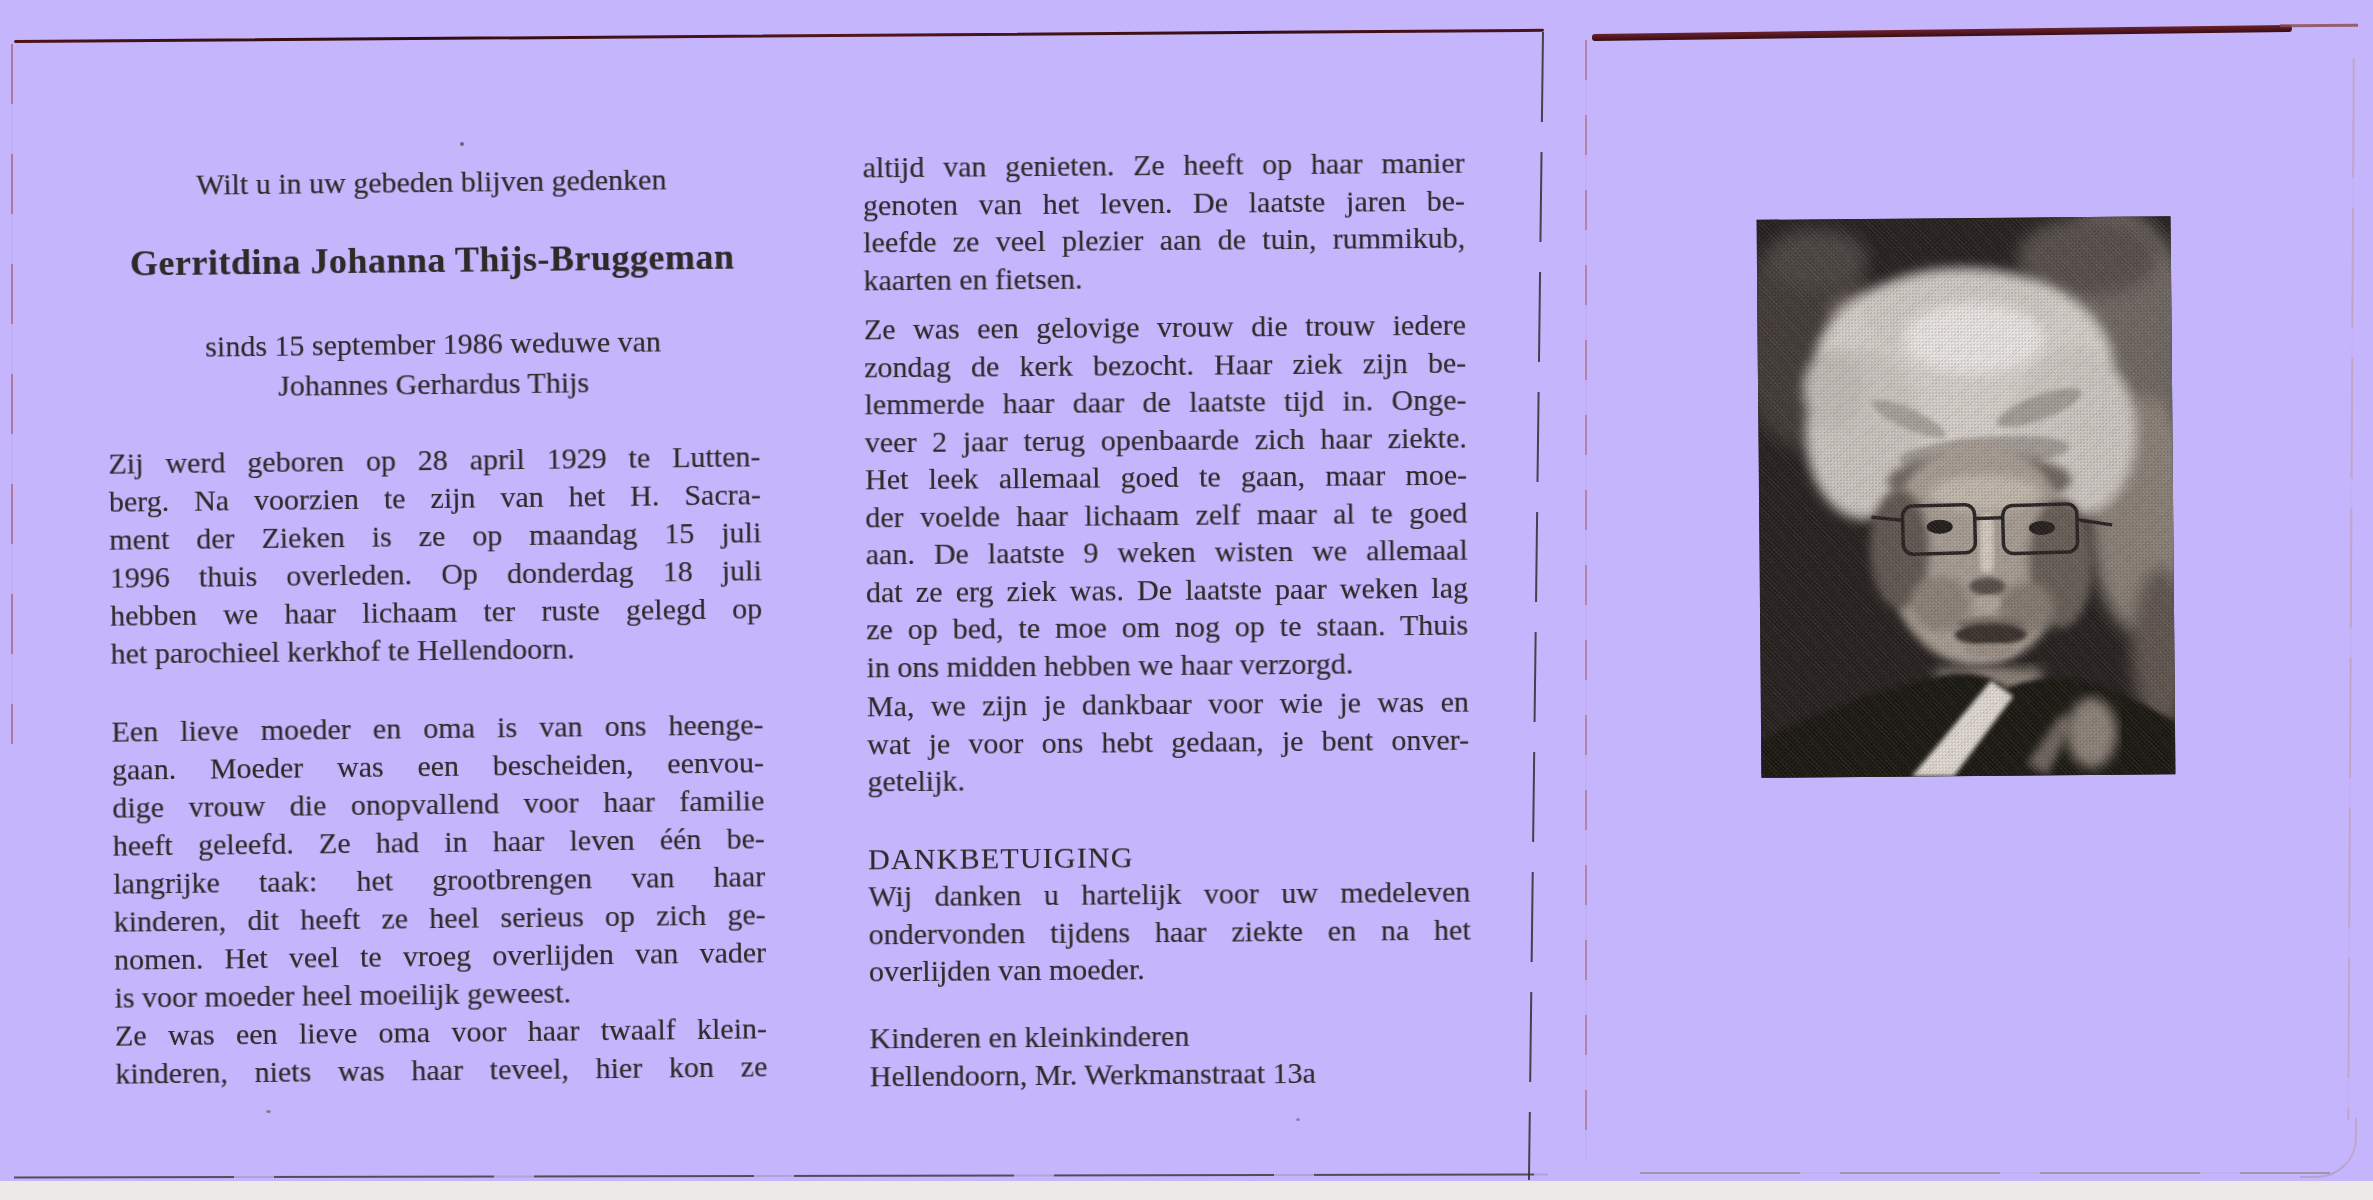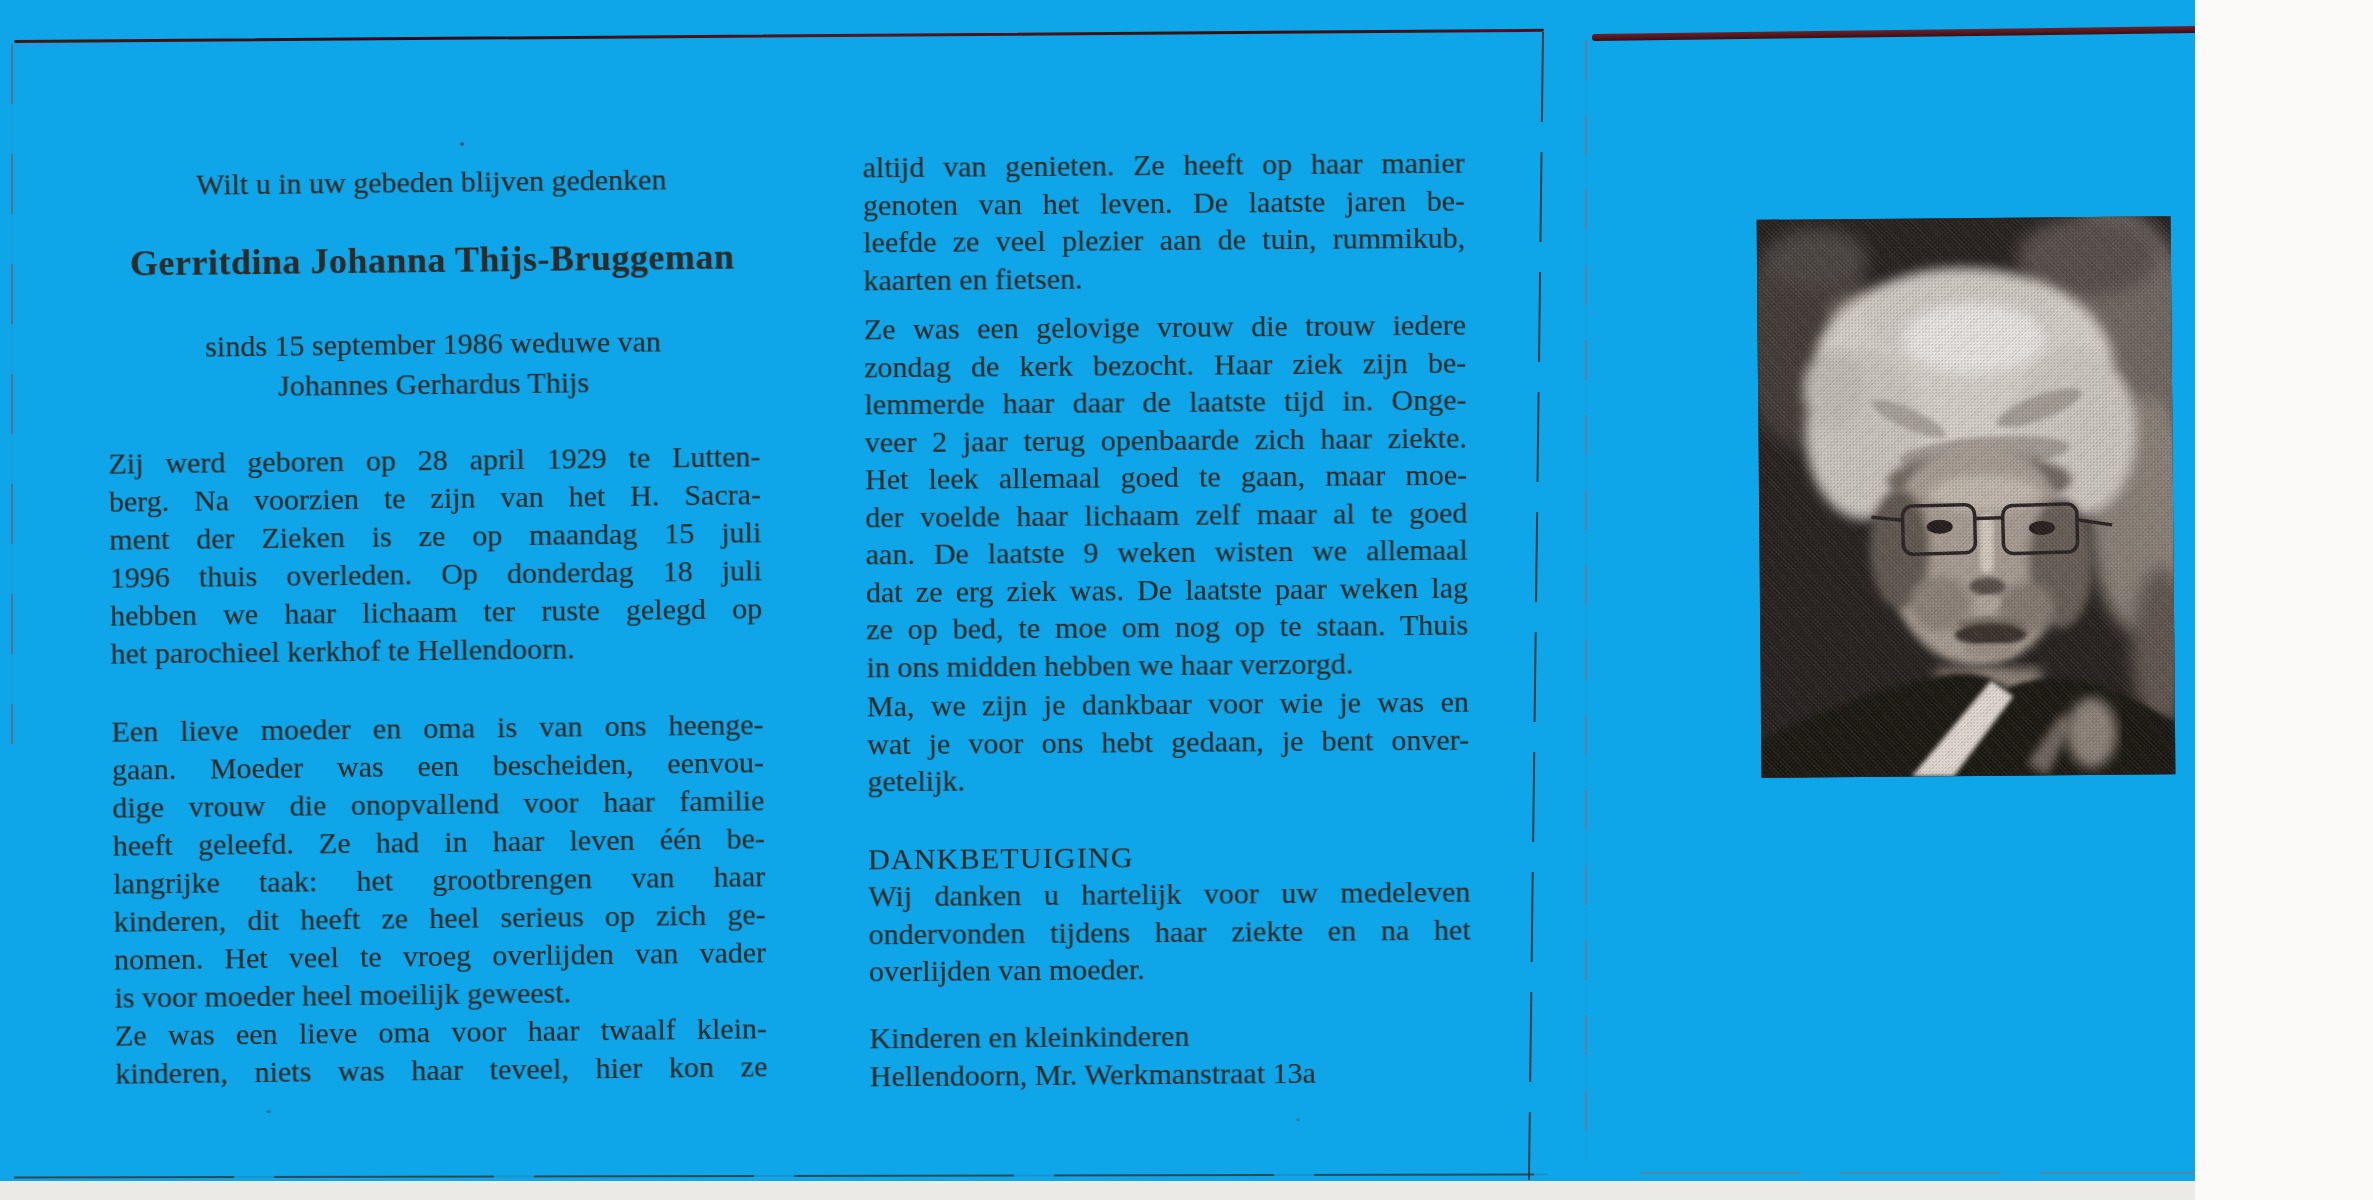--- a/index.html
+++ b/index.html
@@ -1,17 +1,17 @@
 <!DOCTYPE html>
 <html><head>
 <meta charset="utf-8">
 <style>
   html,body{margin:0;padding:0;background:#fbfaf8;}
-  .scan{position:relative;width:2195px;height:1200px;overflow:hidden;
-        background:#0ea5e9;font-family:"Liberation Serif","DejaVu Serif",serif;}
+  .scan{position:relative;width:2373px;height:1200px;overflow:hidden;
+        background:#c4b5fd;font-family:"Liberation Serif","DejaVu Serif",serif;}
   
   .edge{position:absolute;pointer-events:none;}
   .edge-top-left-page{left:14px;top:40px;width:1530px;height:3px;
     transform:rotate(-0.42deg);transform-origin:left center;border-radius:2px;
     background:linear-gradient(90deg,#4d1318,#2f0c10 25%,#54161c 55%,#331013 80%,#4d1318);}
   .edge-right-left-page{left:1542px;top:32px;width:2px;height:1148px;
     transform:rotate(0.7deg);transform-origin:top center;
     background:repeating-linear-gradient(180deg,rgba(50,44,42,.85) 0 90px,rgba(50,44,42,0) 90px 120px);}
   .edge-bottom-left-page{left:14px;top:1175px;width:1534px;height:2px;transform:rotate(-0.12deg);
     background:repeating-linear-gradient(90deg,rgba(55,50,46,.8) 0 220px,rgba(55,50,46,.15) 220px 260px);}

